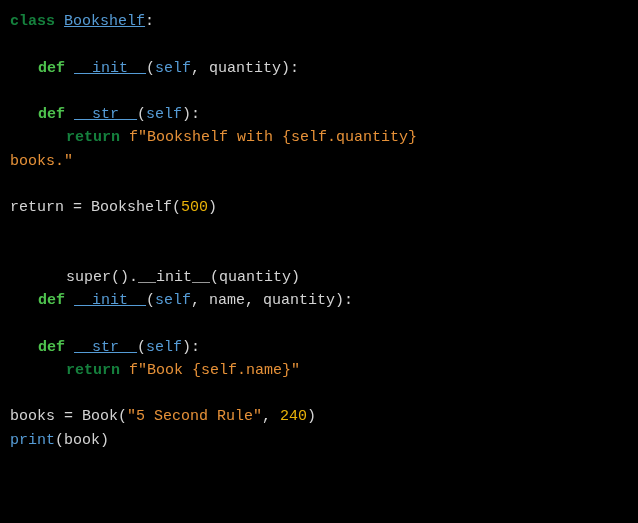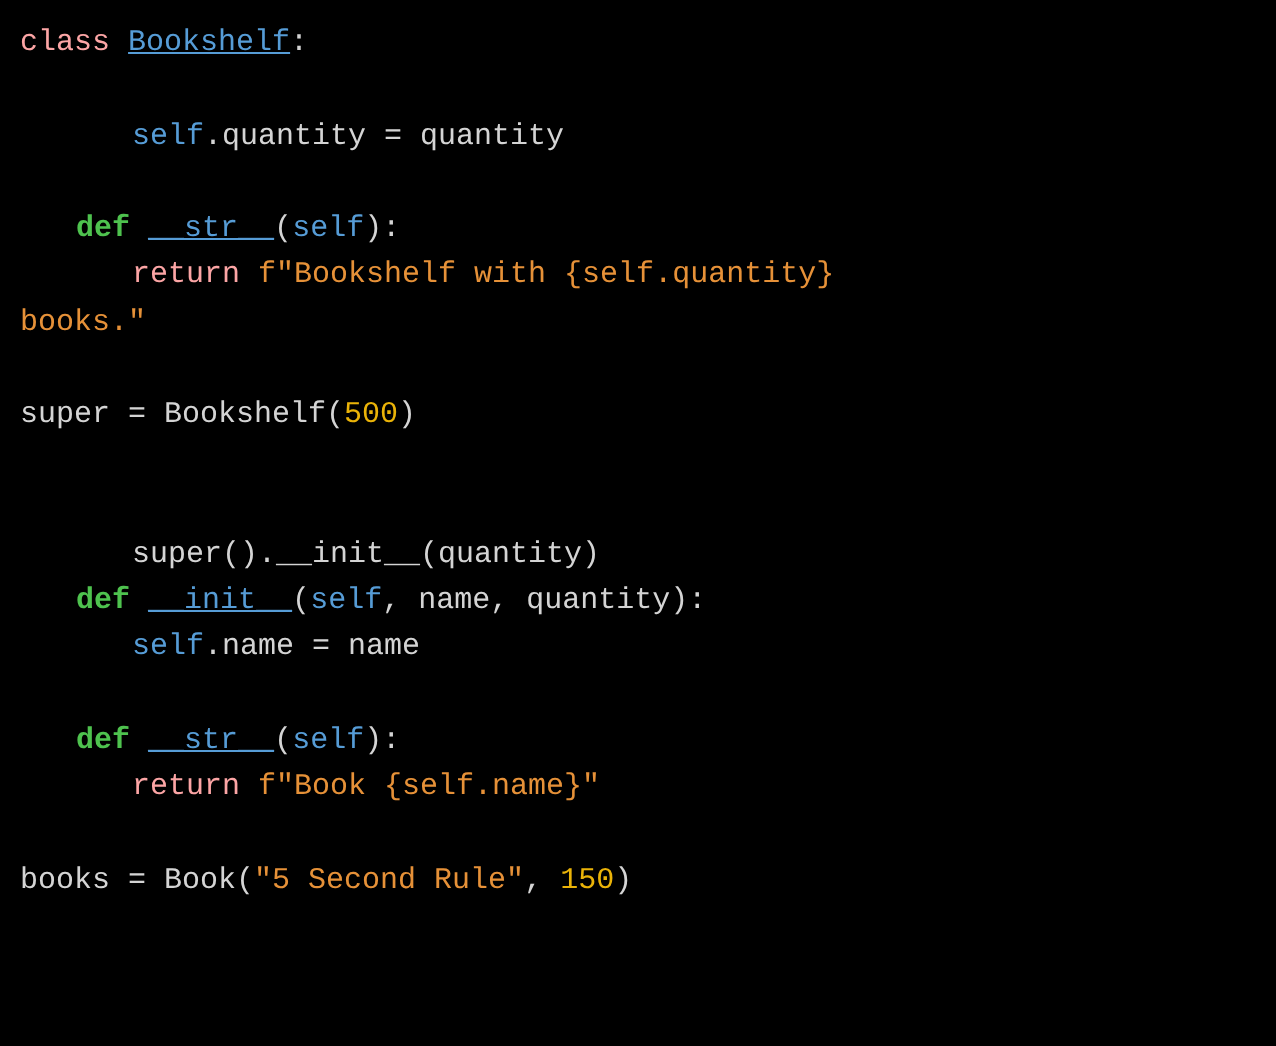--- a/index.html
+++ b/index.html
@@ -15,22 +15,22 @@
       padding: 10px 10px;
       width: 638px;
       height: 523px;
       overflow: hidden;
     }
     .code-line {
       white-space: pre;
       color: #d4d4d4;
     }
     .keyword {
-      color: #fca5a5;
-      font-weight: normal;
+      color: #15803d;
+      font-weight: bold;
     }
     .def-keyword {
       color: #4ec24e;
       font-weight: bold;
     }
     .class-name {
       color: #569cd6;
       text-decoration: underline;
       font-family: Liberation Mono, monospace;
     }
@@ -70,49 +70,49 @@
     }
   </style>
 </head>
 <body>
 
 <div>
   <div class="code-line"><span class="keyword">class</span><span class="default-text"> </span><span class="class-name">Bookshelf</span><span class="default-text">:</span></div>
 
   <div class="blank-line"></div>
 
+  <div class="code-line indent1"><span class="def-keyword">def</span><span class="default-text"> </span><span class="method-name">__init__</span><span class="default-text">(</span><span class="self-param">self</span><span class="default-text">, </span><span class="param">quantity</span><span class="default-text">):</span></div>
 
-  <div class="code-line indent2"><span class="self-attr">self</span><span class="default-text">.quantity = quantity</span></div>
 
   <div class="blank-line"></div>
 
   <div class="code-line indent1"><span class="def-keyword">def</span><span class="default-text"> </span><span class="method-name">__str__</span><span class="default-text">(</span><span class="self-param">self</span><span class="default-text">):</span></div>
 
   <div class="code-line indent2"><span class="keyword">return</span><span> </span><span class="string">f"Bookshelf with {self.quantity}</span></div>
 
   <div class="code-line"><span class="string">books."</span></div>
 
   <div class="blank-line"></div>
 
-  <div class="code-line"><span class="default-text">super = Bookshelf(</span><span class="number">500</span><span class="default-text">)</span></div>
+  <div class="code-line"><span class="default-text">return = Bookshelf(</span><span class="number">500</span><span class="default-text">)</span></div>
 
   <div class="blank-line"></div>
 
 
   <div class="blank-line"></div>
 
   <div class="code-line indent2"><span class="default-text">super().__init__(quantity)</span></div>
 
   <div class="code-line indent1"><span class="def-keyword">def</span><span class="default-text"> </span><span class="method-name">__init__</span><span class="default-text">(</span><span class="self-param">self</span><span class="default-text">, name, quantity):</span></div>
 
-  <div class="code-line indent2"><span class="self-attr">self</span><span class="default-text">.name = name</span></div>
 
   <div class="blank-line"></div>
 
   <div class="code-line indent1"><span class="def-keyword">def</span><span class="default-text"> </span><span class="method-name">__str__</span><span class="default-text">(</span><span class="self-param">self</span><span class="default-text">):</span></div>
 
   <div class="code-line indent2"><span class="keyword">return</span><span> </span><span class="string">f"Book {self.name}"</span></div>
 
   <div class="blank-line"></div>
 
-  <div class="code-line"><span class="default-text">books = Book(</span><span class="string">"5 Second Rule"</span><span class="default-text">, </span><span class="number">150</span><span class="default-text">)</span></div>
+  <div class="code-line"><span class="default-text">books = Book(</span><span class="string">"5 Second Rule"</span><span class="default-text">, </span><span class="number">240</span><span class="default-text">)</span></div>
 
+  <div class="code-line"><span class="func-call">print</span><span class="default-text">(book)</span></div>
 </div>
 
 </body></html>

